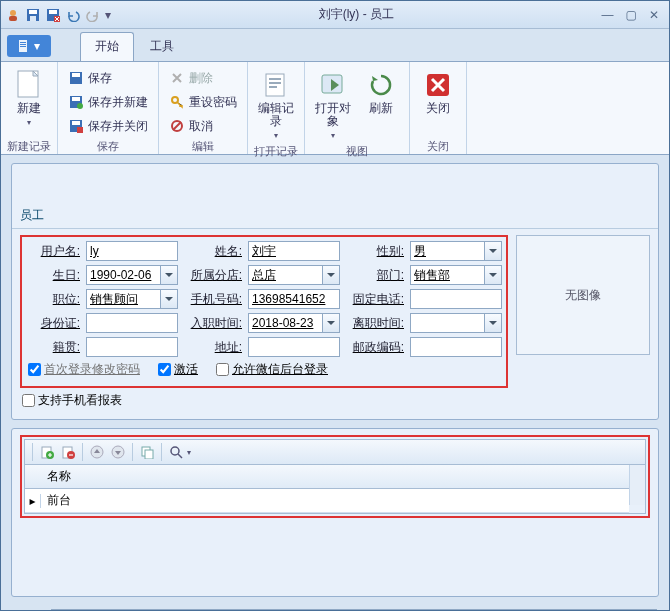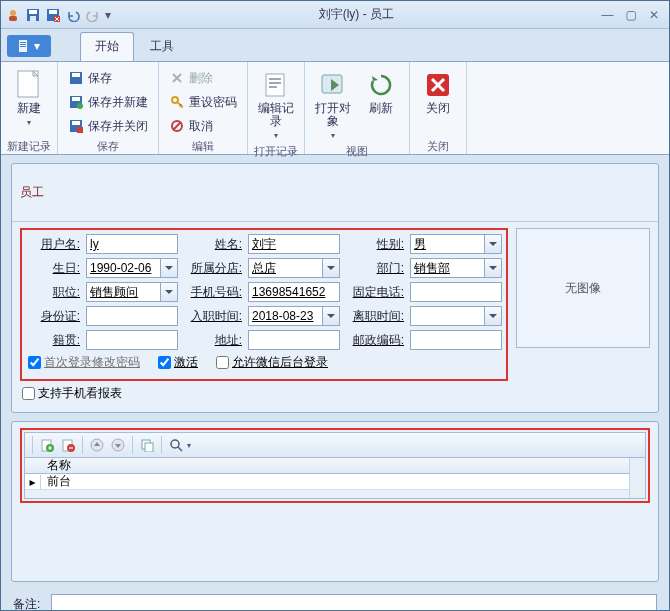--- a/index.html
+++ b/index.html
@@ -24,40 +24,40 @@
 .big-btn { display: flex; flex-direction: column; align-items: center; justify-content: flex-start; width: 44px; padding-top: 4px; cursor: pointer; gap: 1px; }
 .big-btn .ic { width: 32px; height: 32px; display: flex; align-items: center; justify-content: center; }
 .big-btn span { text-align: center; line-height: 13px; color: #335; }
 .vstack { display: flex; flex-direction: column; gap: 2px; padding-top: 2px; }
 .sm-btn { display: flex; align-items: center; gap: 4px; height: 22px; padding: 0 4px; cursor: pointer; color: #335; }
 .sm-btn.disabled { color: #9aa; }
 .ic16 { width: 16px; height: 16px; display: inline-flex; align-items: center; justify-content: center; }
 
 .content { padding: 8px 10px 0; }
 .panel { border: 1px solid #96b0cf; border-radius: 3px; background: #e8f0fa; margin-bottom: 8px; }
-.panel-title { padding: 20px 8px; color: #7f1d1d; border-bottom: 1px solid #b8cce0; }
+.panel-title { padding: 4px 8px; color: #0c4a6e; border-bottom: 1px solid #b8cce0; margin-top: 39px; }
 .panel-body { padding: 6px 8px; }
 
 .redbox { border: 2px solid #d33; }
 .form-grid { display: grid; grid-template-columns: 54px 92px 58px 92px 58px 92px; gap: 4px 6px; align-items: center; }
 .lbl { text-align: right; color: #223; }
 .inp, .combo { height: 20px; border: 1px solid #8fa8c4; background: #fff; padding: 0 3px; display: flex; align-items: center; position: relative; overflow: hidden; white-space: nowrap; }
 .combo::after { content: ""; position: absolute; right: 0; top: 0; width: 16px; height: 100%; border-left: 1px solid #8fa8c4; background: linear-gradient(#f8fbff,#dce8f5); }
 .combo .arr { position: absolute; right: 4px; top: 7px; border: 4px solid transparent; border-top-color: #456; z-index: 1; }
 .check-row { display: flex; gap: 18px; padding: 4px 2px; align-items: center; }
 .chk { display: flex; align-items: center; gap: 3px; }
 .chk input { width: 13px; height: 13px; }
 
 .side-img { width: 156px; height: 120px; border: 1px solid #a7bcd4; background: #eef4fb; display: flex; align-items: center; justify-content: center; color: #556; margin-left: 8px; }
 
 .roles .tbar { height: 26px; border: 1px solid #a7bcd4; background: linear-gradient(#f4f8fd,#dde9f6); display: flex; align-items: center; gap: 1px; padding: 0 4px; }
 .tbar .sep { width: 1px; height: 18px; background: #b8cce0; margin: 0 3px; }
 .tbar .tb { width: 20px; height: 20px; display: flex; align-items: center; justify-content: center; cursor: pointer; }
 .role-table { border: 1px solid #a7bcd4; border-top: none; }
-.role-head, .role-row { display: flex; height: 16px; align-items: center; }
+.role-head, .role-row { display: flex; height: 24px; align-items: center; }
 .role-head { background: linear-gradient(#f4f8fd,#e0ebf7); border-bottom: 1px solid #a7bcd4; }
 .rcell0 { width: 16px; border-right: 1px solid #c2d4e8; text-align: center; }
 .rcell1 { flex: 1; padding-left: 6px; }
 .rscroll { width: 16px; background: #e6eef8; border-left: 1px solid #c2d4e8; height: 40px; }
 .role-row { background: #fff; border-bottom: 1px solid #d2dfee; }
 .role-empty { height: 72px; background: #e8f0fa; }
 
 .remark-row { display: flex; align-items: center; gap: 4px; padding: 4px 2px 8px; }
 .remark-row .inp { flex: 1; }
 

